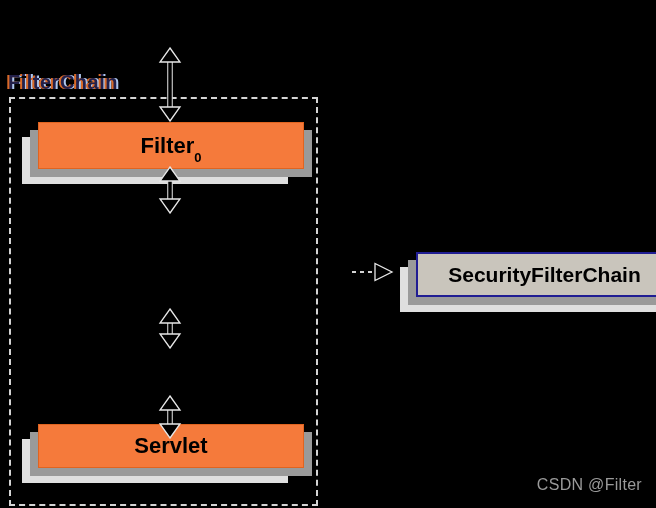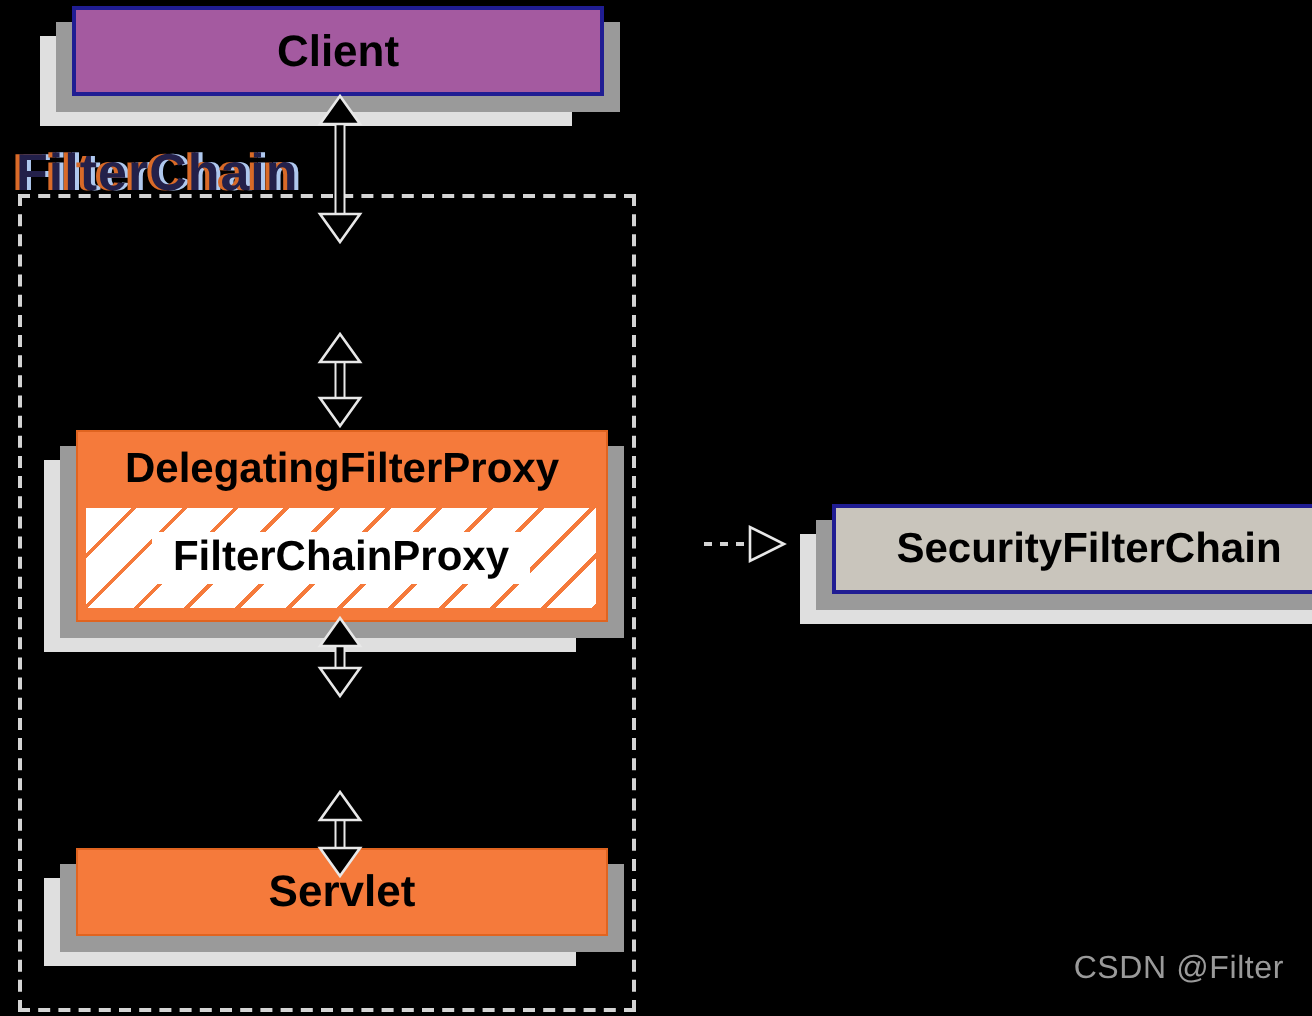--- a/index.html
+++ b/index.html
@@ -30,21 +30,21 @@
   .client-box {
     left: 36px; top: 3px; width: 266px; height: 45px;
     background: var(--purple);
     border: 2px solid var(--navy);
     font-size: 22px;
   }
 
   .fc-label {
     position: absolute;
     left: 8px; top: 71px;
-    font-size: 26px;
+    font-size: 20px;
     font-weight: bold;
     color: var(--label-fill);
     text-shadow: -2px 0 0 var(--fringe-left), 2px 0 0 var(--fringe-right);
     letter-spacing: 0.5px;
   }
 
   .fc-container {
     position: absolute;
     box-sizing: border-box;
     left: 9px; top: 97px; width: 309px; height: 409px;
@@ -113,35 +113,29 @@
     font-size: 16px;
     color: var(--watermark);
     letter-spacing: 0.3px;
   }
 </style>
 </head>
 <body>
 
 <div class="stage">
 
-  <div class="box client-box">
-    <span>Client</span>
-  </div>
 
   <div class="fc-label">FilterChain</div>
 
   <div class="fc-container">
 
+    <div class="box orange-box filter0-box">
+      <span><span>Filter</span><sub class="idx">0</sub></span>
+    </div>
 
-    <div class="box orange-box dfp-box">
-      <div class="dfp-title">DelegatingFilterProxy</div>
-      <div class="fcp-box">
-        <span class="fcp-text">FilterChainProxy</span>
-      </div>
-    </div>
 
 
     <div class="box orange-box servlet-box">
       <span>Servlet</span>
     </div>
 
   </div>
 
   <div class="box sfc-box">
     <span>SecurityFilterChain</span>

